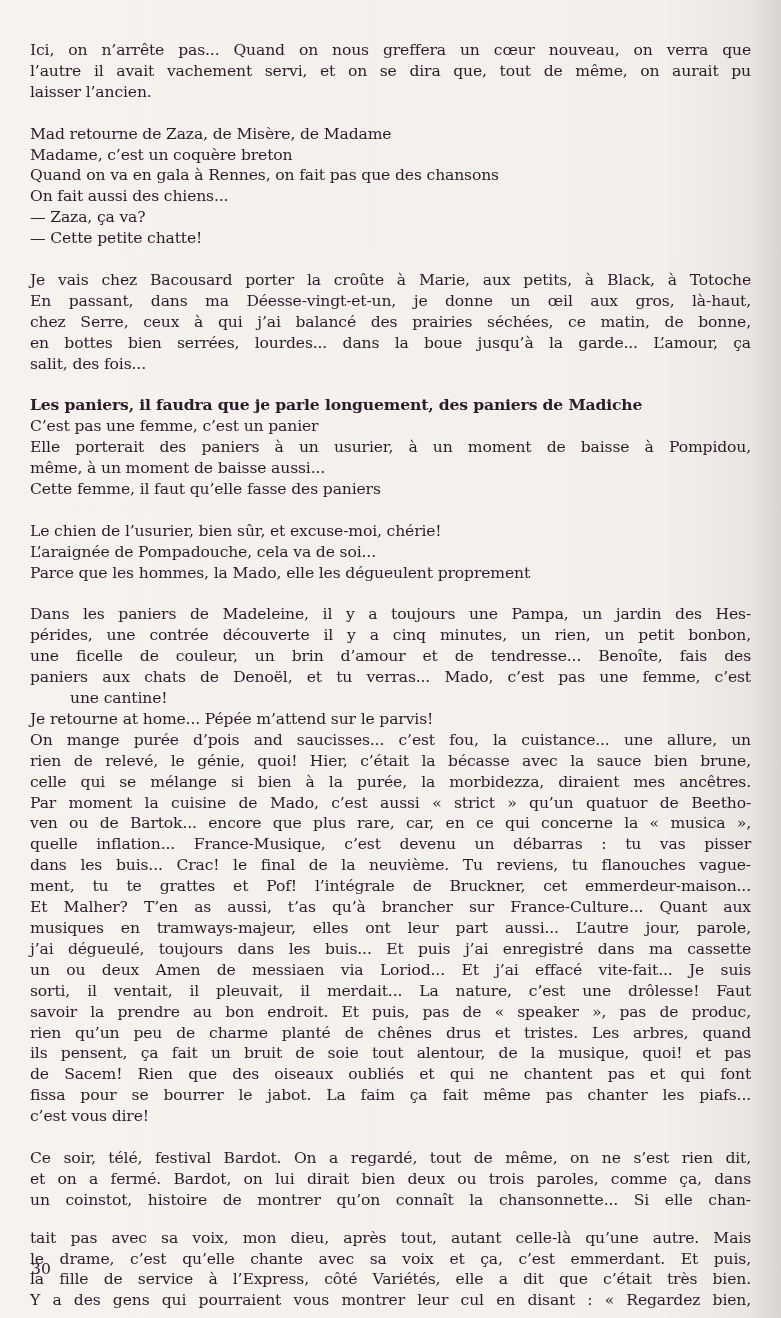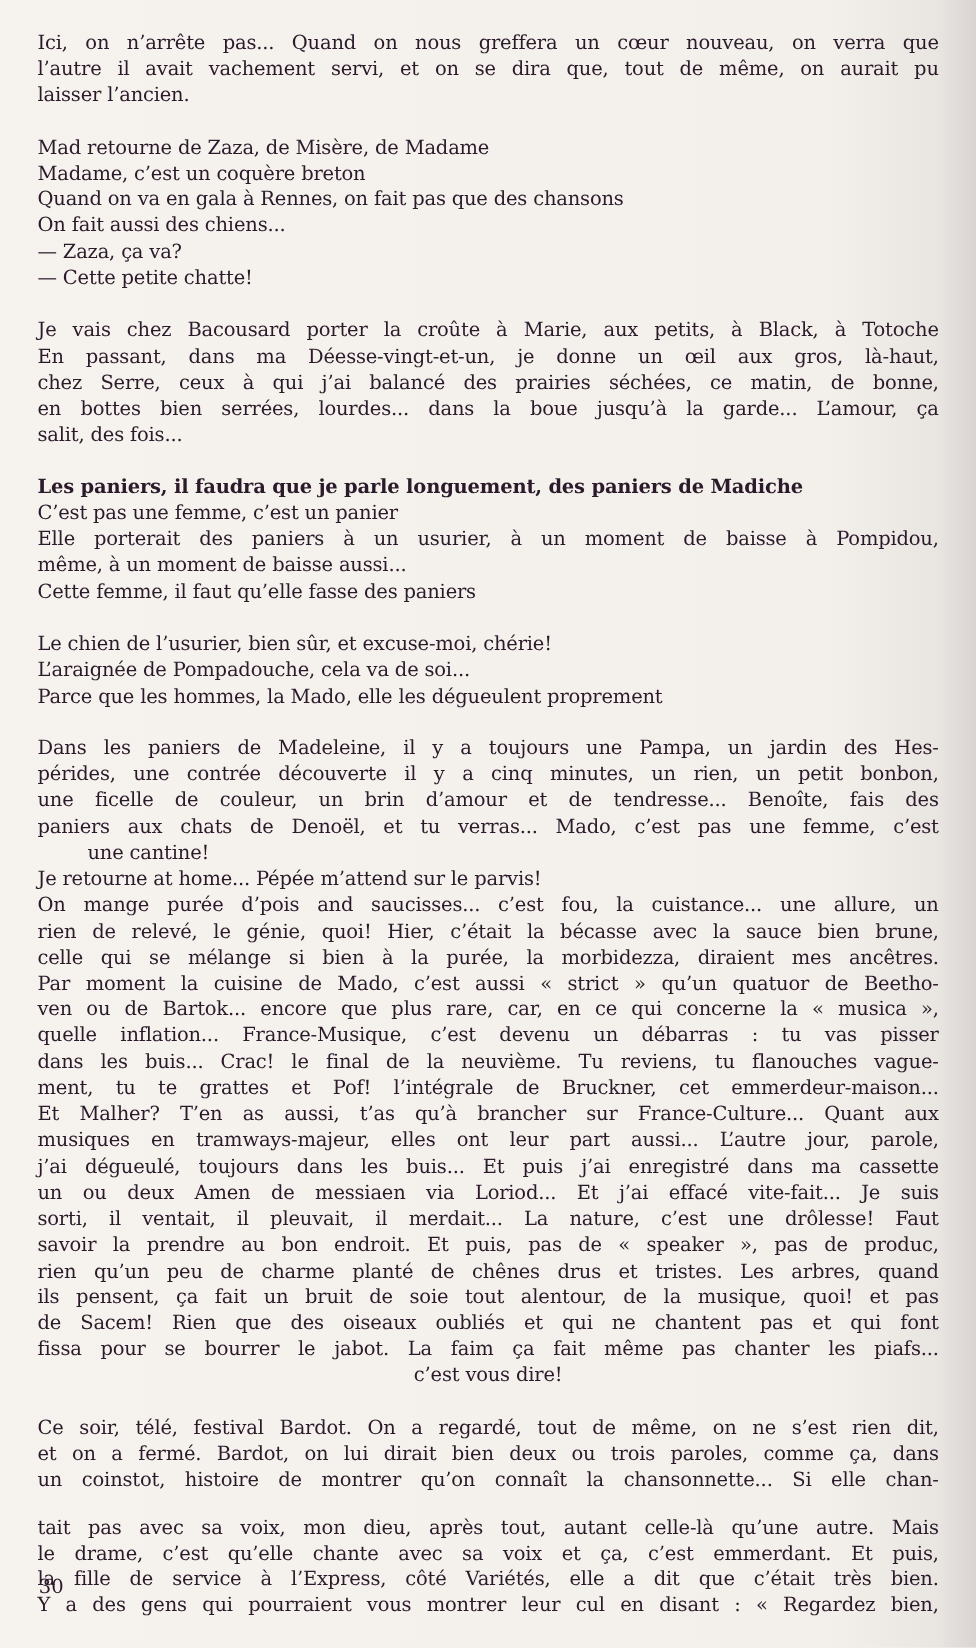--- a/index.html
+++ b/index.html
@@ -6,21 +6,21 @@
   body {
     width: 781px; height: 1318px; overflow: hidden;
     background: #f4f1ec;
     position: relative;
   }
   .page {
     position: absolute; left: 0; top: 0; width: 781px; height: 1318px;
     background: linear-gradient(to right, #f6f3ee 0%, #f3f0eb 85%, #e9e5e1 96%, #d9d4d2 100%);
   }
   .text {
-    position: absolute; left: 30px; top: 24px; width: 721px;
+    position: absolute; left: 30px; top: 40px; width: 721px;
     font-family: "DejaVu Serif", "Liberation Serif", serif;
     font-size: 15.6px;
     line-height: 20.9px;
     color: #2b1a2a;
     letter-spacing: -0.15px;
     word-spacing: 0px;
   }
   .gap { height: 20.9px; }
   .pagenum {
     position: absolute; left: 31px; top: 1260px;
@@ -77,21 +77,21 @@
       <div style="text-align: justify; text-align-last: justify; white-space: nowrap;">Et Malher? T’en as aussi, t’as qu’à brancher sur France-Culture... Quant aux</div>
       <div style="text-align: justify; text-align-last: justify; white-space: nowrap;">musiques en tramways-majeur, elles ont leur part aussi... L’autre jour, parole,</div>
       <div style="text-align: justify; text-align-last: justify; white-space: nowrap;">j’ai dégueulé, toujours dans les buis... Et puis j’ai enregistré dans ma cassette</div>
       <div style="text-align: justify; text-align-last: justify; white-space: nowrap;">un ou deux Amen de messiaen via Loriod... Et j’ai effacé vite-fait... Je suis</div>
       <div style="text-align: justify; text-align-last: justify; white-space: nowrap;">sorti, il ventait, il pleuvait, il merdait... La nature, c’est une drôlesse! Faut</div>
       <div style="text-align: justify; text-align-last: justify; white-space: nowrap;">savoir la prendre au bon endroit. Et puis, pas de « speaker », pas de produc,</div>
       <div style="text-align: justify; text-align-last: justify; white-space: nowrap;">rien qu’un peu de charme planté de chênes drus et tristes. Les arbres, quand</div>
       <div style="text-align: justify; text-align-last: justify; white-space: nowrap;">ils pensent, ça fait un bruit de soie tout alentour, de la musique, quoi! et pas</div>
       <div style="text-align: justify; text-align-last: justify; white-space: nowrap;">de Sacem! Rien que des oiseaux oubliés et qui ne chantent pas et qui font</div>
       <div style="text-align: justify; text-align-last: justify; white-space: nowrap;">fissa pour se bourrer le jabot. La faim ça fait même pas chanter les piafs...</div>
-      <div style="white-space: nowrap; text-align: center;">c’est vous dire!</div>
+      <div style="white-space: nowrap;">c’est vous dire!</div>
       <div class="gap"></div>
       <div style="text-align: justify; text-align-last: justify; white-space: nowrap;">Ce soir, télé, festival Bardot. On a regardé, tout de même, on ne s’est rien dit,</div>
       <div style="text-align: justify; text-align-last: justify; white-space: nowrap;">et on a fermé. Bardot, on lui dirait bien deux ou trois paroles, comme ça, dans</div>
       <div style="text-align: justify; text-align-last: justify; white-space: nowrap;">un coinstot, histoire de montrer qu’on connaît la chansonnette... Si elle chan-</div>
       <div style="text-align: justify; text-align-last: justify; white-space: nowrap; margin-top: 17px;">tait pas avec sa voix, mon dieu, après tout, autant celle-là qu’une autre. Mais</div>
       <div style="text-align: justify; text-align-last: justify; white-space: nowrap;">le drame, c’est qu’elle chante avec sa voix et ça, c’est emmerdant. Et puis,</div>
       <div style="text-align: justify; text-align-last: justify; white-space: nowrap;">la fille de service à l’Express, côté Variétés, elle a dit que c’était très bien.</div>
       <div style="text-align: justify; text-align-last: justify; white-space: nowrap;">Y a des gens qui pourraient vous montrer leur cul en disant : « Regardez bien,</div>
     </div>
   <div class="pagenum">30</div>

